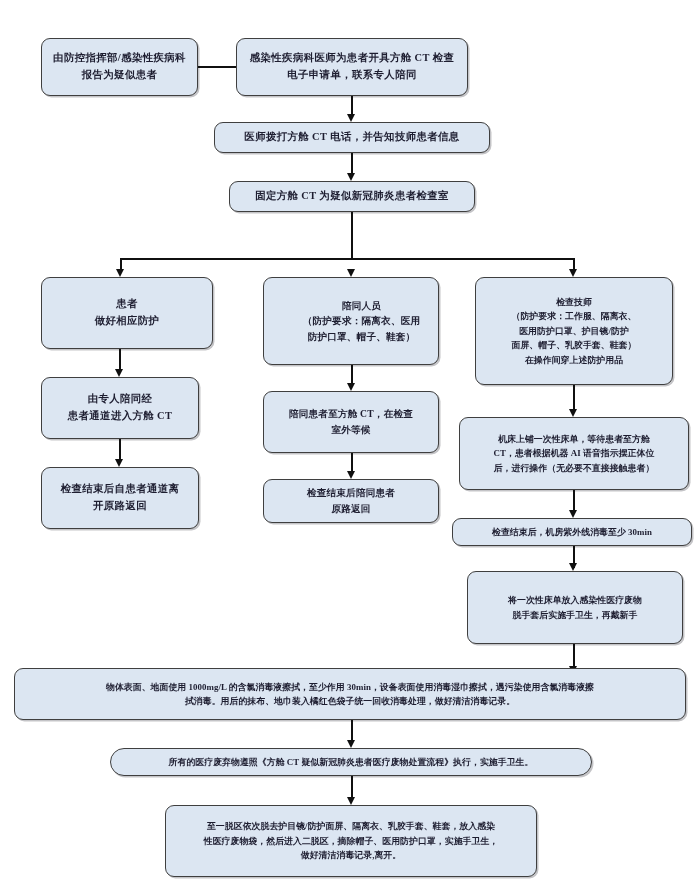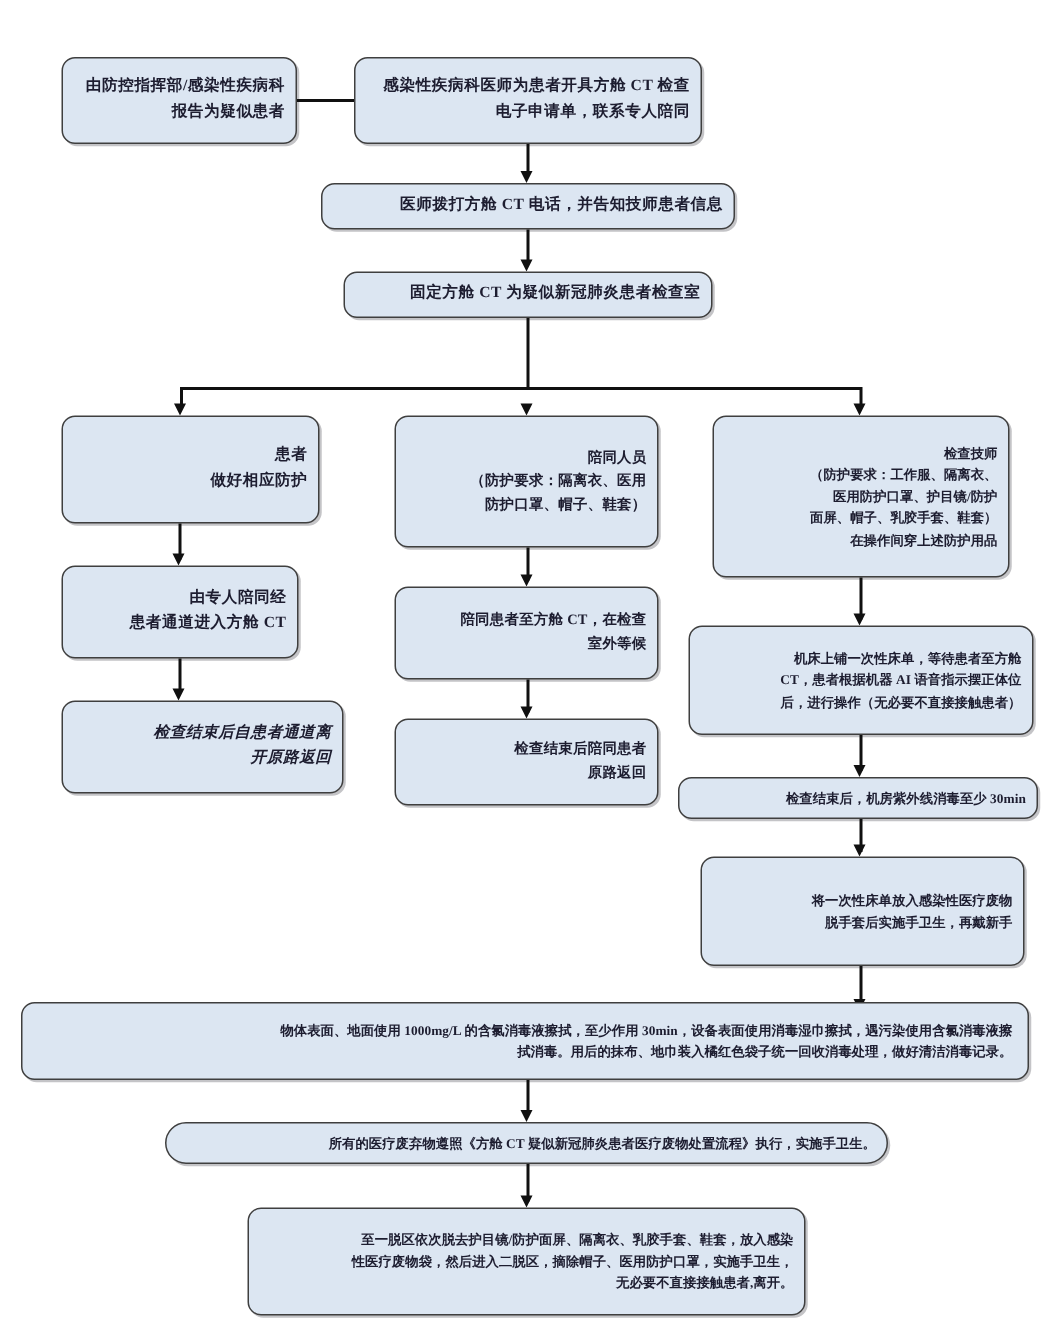--- a/index.html
+++ b/index.html
@@ -34,21 +34,20 @@
   }
   .node .line {
     display: block;
     width: 100%;
     white-space: nowrap;
     line-height: 1.62;
     letter-spacing: 0.4px;
     font-weight: 700;
     font-size: 10.4px;
     color: #1d1d30;
-    text-align: right;
   }
   .node.sm .line { font-size: 9.6px; letter-spacing: 0.2px; }
   .node.xs .line { font-size: 8.9px; letter-spacing: 0.05px; }
 
   
   .vline, .hline {
     position: absolute;
     background: #101010;
   }
   .vline { width: 1.6px; }
@@ -119,21 +118,21 @@
   <div class="arrowhead" style="left:115px; top:369px;"></div>
 
   <div class="node" style="left:41px; top:377px; width:158px; height:62px;">
     <span class="line">由专人陪同经</span>
     <span class="line">患者通道进入方舱 CT</span>
   </div>
 
   <div class="vline" style="left:119px; top:439px; width:1.6px; height:23px;"></div>
   <div class="arrowhead" style="left:115px; top:459px;"></div>
 
-  <div class="node" style="left:41px; top:467px; width:188px; height:62px;font-style:italic;">
+  <div class="node" style="left:41px; top:467px; width:158px; height:62px;">
     <span class="line">检查结束后自患者通道离</span>
     <span class="line">开原路返回</span>
   </div>
 
   <div class="node sm" style="left:263px; top:277px; width:176px; height:88px;padding-left:28px;">
     <span class="line">陪同人员</span>
     <span class="line">（防护要求：隔离衣、医用</span>
     <span class="line">防护口罩、帽子、鞋套）</span>
   </div>
 
@@ -141,21 +140,21 @@
   <div class="arrowhead" style="left:347px; top:383px;"></div>
 
   <div class="node sm" style="left:263px; top:391px; width:176px; height:62px;">
     <span class="line">陪同患者至方舱 CT，在检查</span>
     <span class="line">室外等候</span>
   </div>
 
   <div class="vline" style="left:351px; top:453px; width:1.6px; height:22px;"></div>
   <div class="arrowhead" style="left:347px; top:471px;"></div>
 
-  <div class="node sm" style="left:263px; top:479px; width:176px; height:58px;">
+  <div class="node sm" style="left:263px; top:479px; width:176px; height:44px;">
     <span class="line">检查结束后陪同患者</span>
     <span class="line">原路返回</span>
   </div>
 
   <div class="node xs" style="left:475px; top:277px; width:198px; height:108px;">
     <span class="line">检查技师</span>
     <span class="line">（防护要求：工作服、隔离衣、</span>
     <span class="line">医用防护口罩、护目镜/防护</span>
     <span class="line">面屏、帽子、乳胶手套、鞋套）</span>
     <span class="line">在操作间穿上述防护用品</span>
@@ -199,17 +198,17 @@
   <div class="node xs" style="left:110px; top:748px; width:482px; height:28px;border-radius:14px;">
     <span class="line">所有的医疗废弃物遵照《方舱 CT 疑似新冠肺炎患者医疗废物处置流程》执行，实施手卫生。</span>
   </div>
 
   <div class="vline" style="left:351px; top:776px; width:1.6px; height:25px;"></div>
   <div class="arrowhead" style="left:347px; top:797px;"></div>
 
   <div class="node xs" style="left:165px; top:805px; width:372px; height:72px;">
     <span class="line">至一脱区依次脱去护目镜/防护面屏、隔离衣、乳胶手套、鞋套，放入感染</span>
     <span class="line">性医疗废物袋，然后进入二脱区，摘除帽子、医用防护口罩，实施手卫生，</span>
-    <span class="line">无必要不直接接触患者,离开。</span>
+    <span class="line">做好清洁消毒记录,离开。</span>
   </div>
 
   <div class="watermark"></div>
 </div>
 
 </body></html>

